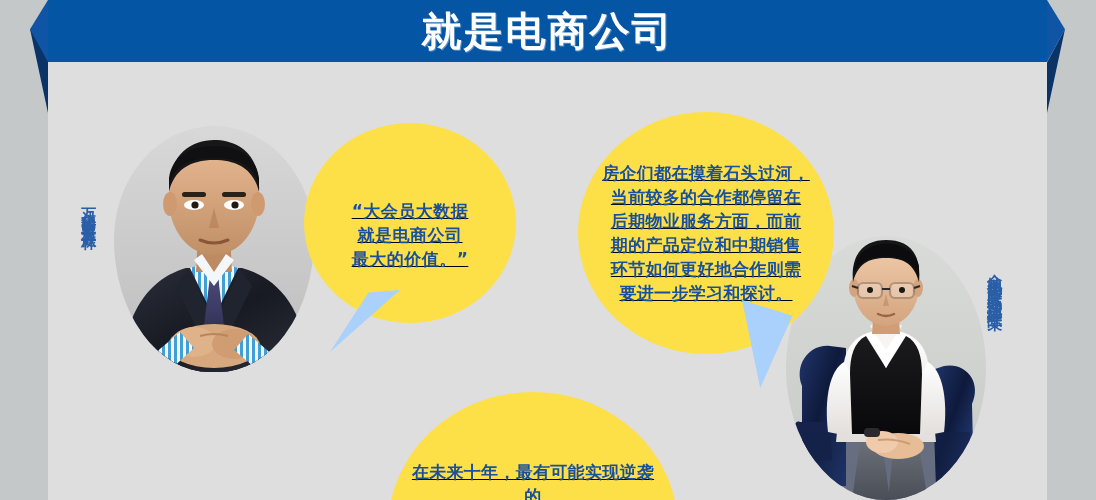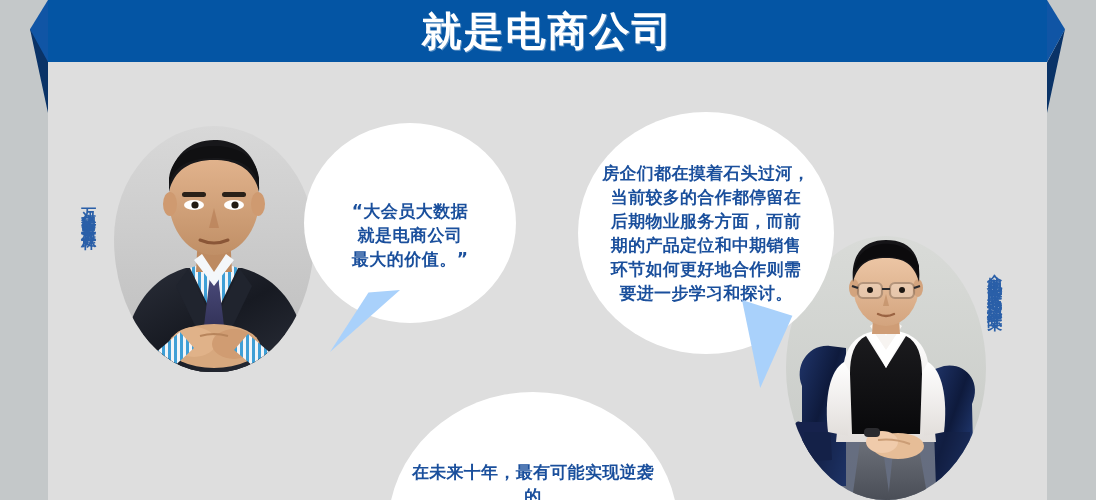--- a/index.html
+++ b/index.html
@@ -136,26 +136,27 @@
     top: 196px;
   }
   .vcaption-right {
     left: 986px;
     top: 262px;
   }
 
   
   .bubble {
     position: absolute;
-    background: #ffffff;
+    background: #fde047;
     border-radius: 50%;
     display: flex;
     align-items: center;
     justify-content: center;
     box-sizing: border-box;
+    text-decoration: underline;
   }
   .bubble-text {
     color: #1a4f9c;
     font-weight: bold;
     text-align: center;
     line-height: 1.42;
     white-space: pre-line;
   }
 
   

